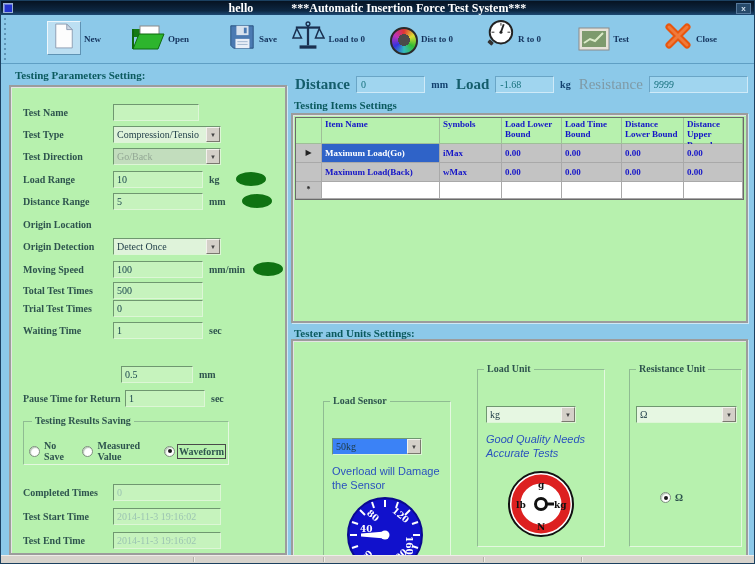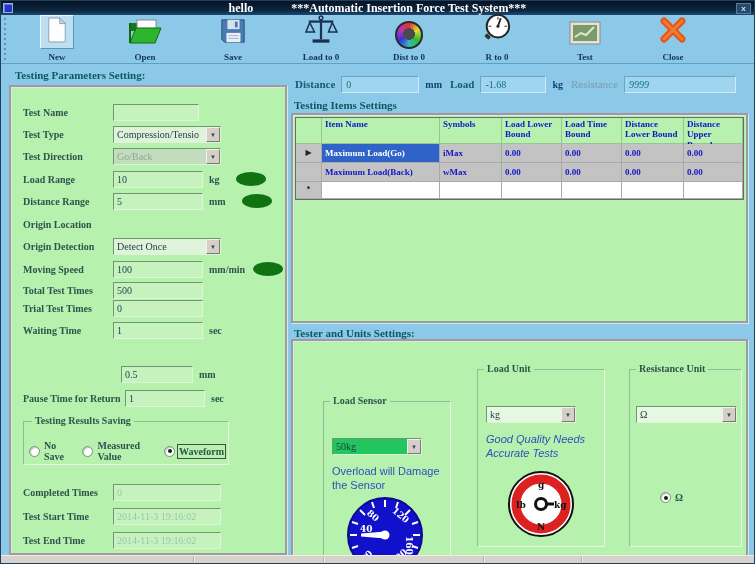--- a/index.html
+++ b/index.html
@@ -26,21 +26,21 @@
     font:bold 8px "Liberation Sans",sans-serif; text-align:center; line-height:10px; }
   
   .toolbar {
     position:absolute; left:0; top:14px; width:100%; height:49px;
     background:#8cc9e9; border-bottom:1px solid #5f9fc4;
     display:flex; align-items:center; padding-left:12px;
   }
   .toolbar-grip { position:absolute; left:3px; top:3px; bottom:3px; width:5px;
     background:repeating-linear-gradient(#5d93b5 0 2px, transparent 2px 5px);
     background-size:2px 5px; background-repeat:repeat-y; }
-  .tbtn { width:88px; display:flex; flex-direction:column; align-items:center;
+  .tbtn { width:88px; display:flex; align-items:center;
     justify-content:flex-end; gap:3px; height:46px; cursor:pointer; }
   .tlabel { font-size:9px; font-weight:bold; color:#13325c; }
   .icon-wrap { height:32px; display:flex; align-items:flex-end; }
   .raised { background:#bcdff2; border:1px solid; border-color:#eef7fc #5f93b4 #5f93b4 #eef7fc; padding:1px 5px; }
   .colorball { width:28px; height:28px; border-radius:50%; border:2px solid #2a2a2a;
     background:
       radial-gradient(circle at 50% 46%, #4a4a4a 0 33%, rgba(0,0,0,0) 34%),
       conic-gradient(#d33,#dd3,#3b3,#3bb,#33d,#b3b,#d33); }
   
   .caption { position:absolute; font-size:11px; font-weight:bold; color:#0b5a5e; }
@@ -70,21 +70,21 @@
     border-radius:50%; background:#1a1a1a; }
   .rlabel { font-size:10px; font-weight:bold; color:#2e544e; margin:0 10px 0 4px; }
   .rlabel.focus { outline:1px solid #4a4a4a; outline-offset:1px; margin-right:4px; }
   .grpbox { position:absolute; border:1px solid; border-color:#8fbc92 #e4f8e0 #e4f8e0 #8fbc92; }
   .grpcap { position:absolute; top:-7px; left:8px; background:#b7f1ae; padding:0 3px;
     font-size:10px; font-weight:bold; color:#2e544e; white-space:nowrap; }
   .finput.dis { color:#9cc4b2; }
   
   .readouts { position:absolute; left:294px; top:73px; width:453px; height:20px;
     display:flex; align-items:center; }
-  .rd-label { font-size:11px; font-weight:bold; color:#145d6b; }
+  .rd-label { font-size:15px; font-weight:bold; color:#145d6b; }
   .rd-label.muted { color:#7f9aa6; font-weight:normal; }
   .rd-box { height:17px; background:#a0d5ef; margin-left:6px;
     border:1px solid; border-color:#6aa5c6 #cfeaf8 #cfeaf8 #6aa5c6;
     font-size:10px; color:#16707c; padding:2px 0 0 4px; }
   .rd-unit { font-size:10px; font-weight:bold; color:#12406e; margin:0 8px 0 6px; }
   
   .grid { position:absolute; left:2px; top:2px; right:2px;
     display:grid; grid-template-columns:26px 118px 62px 60px 60px 62px 1fr;
     border:1px solid #6a6a6a; background:#b7f1ae; }
   .gc { border-right:1px solid #9fbf98; border-bottom:1px solid #9fbf98;
@@ -390,21 +390,21 @@
     <div class="gc cell newrow"></div>
     <div class="gc cell newrow"></div>
   </div>
 </div>
 
 <div class="caption" style="left:293px; top:326px;">Tester and Units Settings:</div>
 <div class="greenbox" style="left:290px; top:338px; width:457px; height:218px;">
 
   <div class="ufield" style="left:30px; top:28px; width:128px; height:178px;margin-top:32px;">
     <span class="ucap">Load Sensor</span>
-    <div class="combo" style="position:absolute; left:8px; top:36px; width:90px; background:#22c55e;">
+    <div class="combo" style="position:absolute; left:8px; top:36px; width:90px; background:#3b82f6;">
       <span class="cval">50kg</span>
       <span class="cbtn">▼</span>
     </div>
     <div class="note" style="left:8px; top:62px;">
       <div>Overload will Damage</div>
       <div>the Sensor</div>
     </div>
     <div style="position:absolute; left:22px; top:94px;">
       <svg width="78" height="78" viewBox="0 0 78 78">
         <circle cx="39" cy="39" r="37" fill="#1111cc" stroke="#0a0a90" stroke-width="2"></circle>

